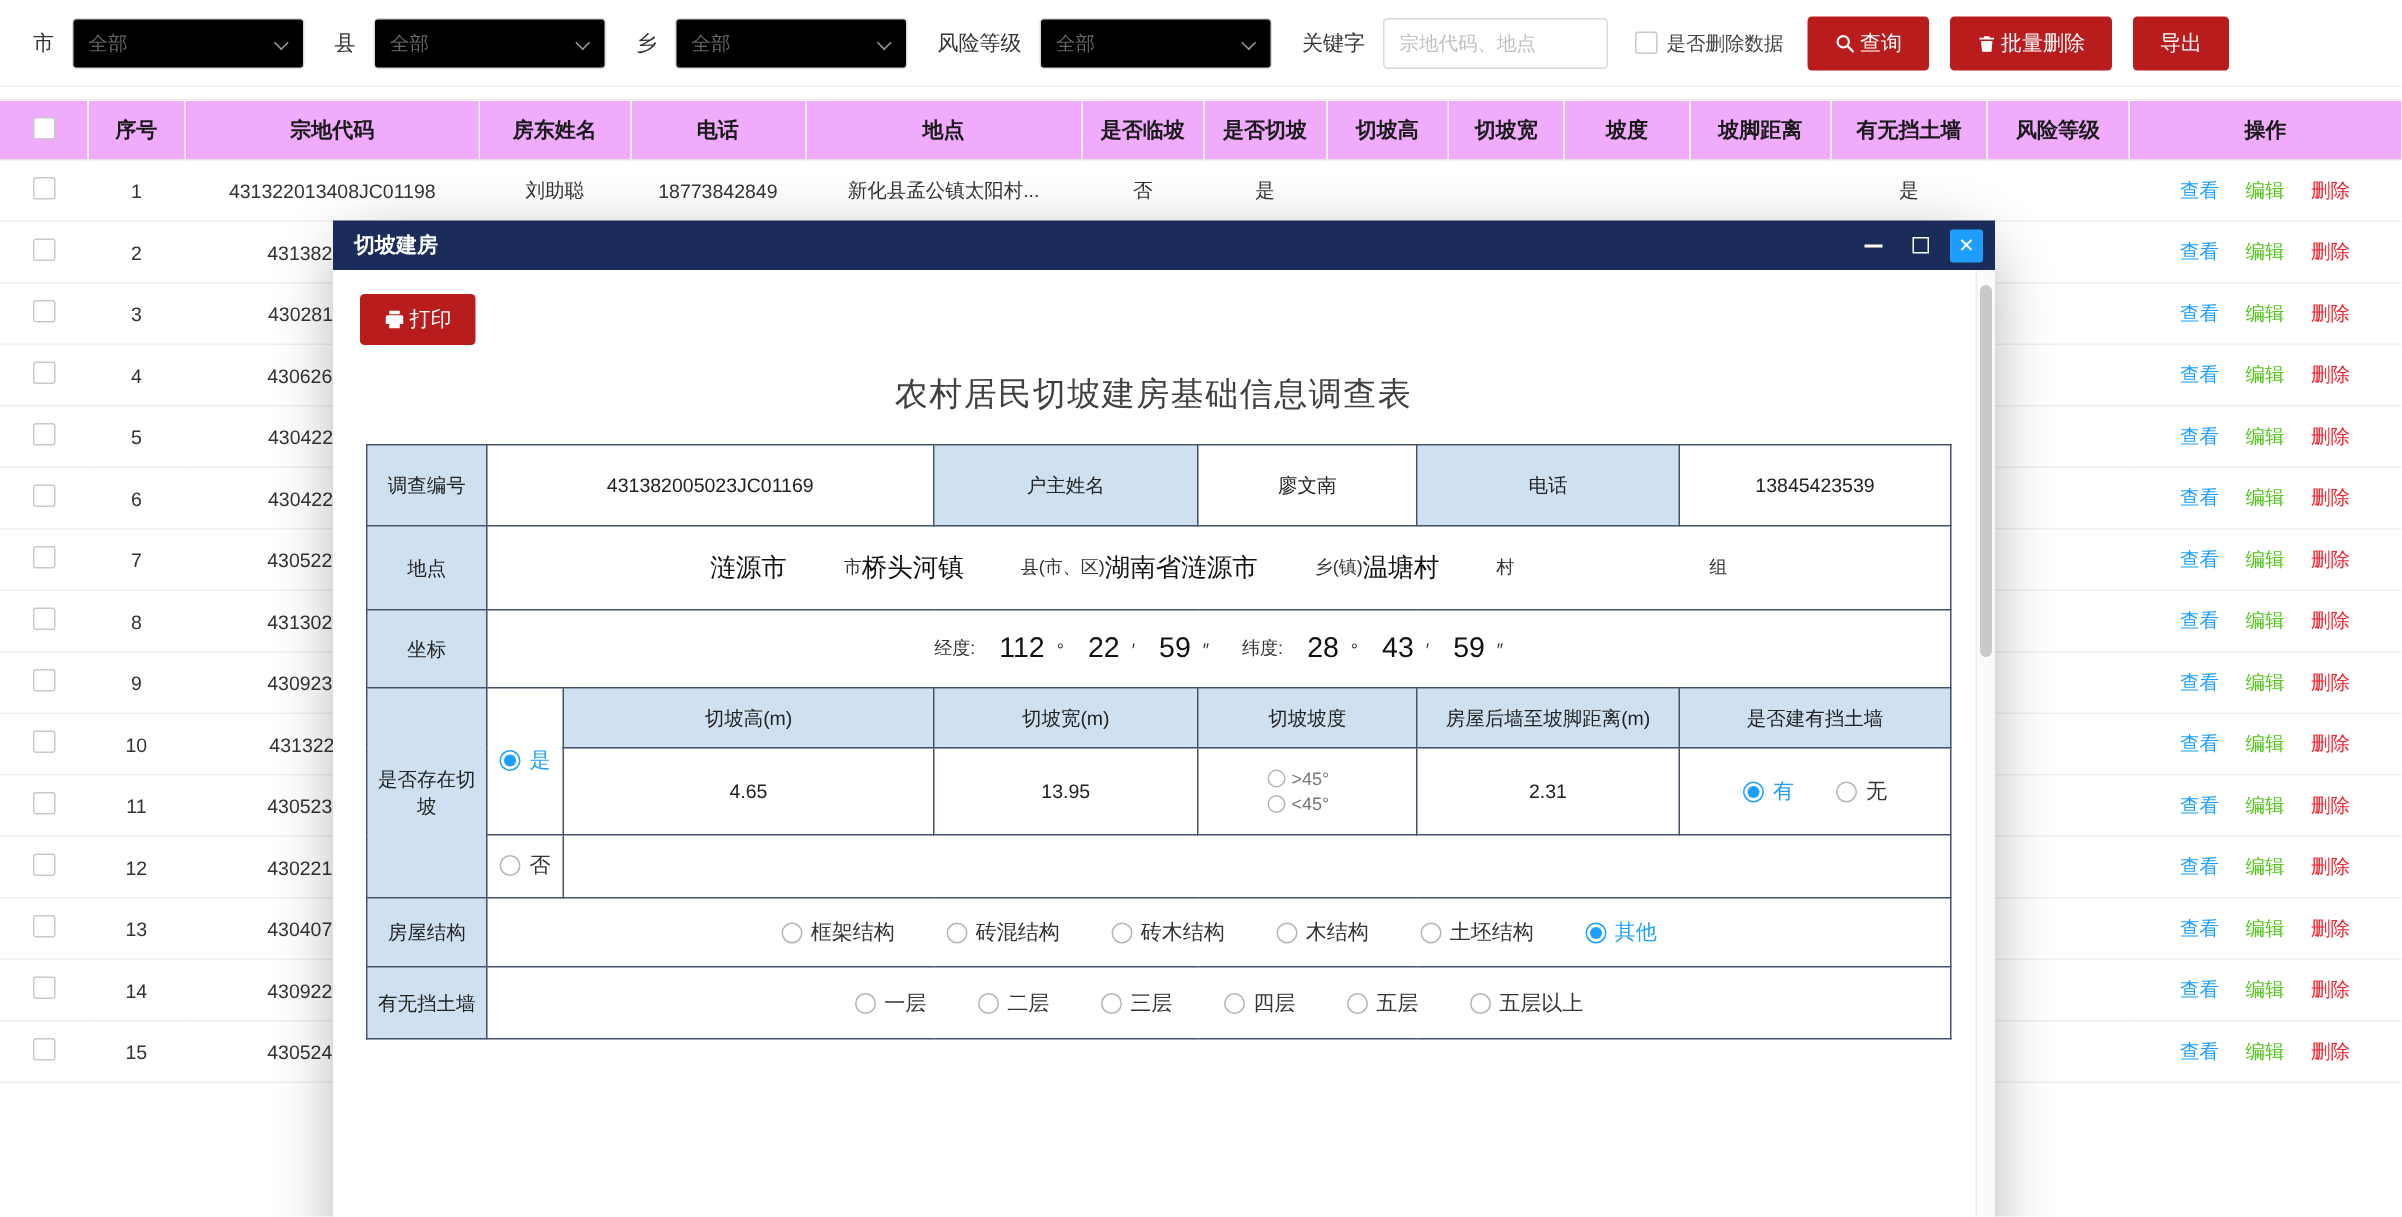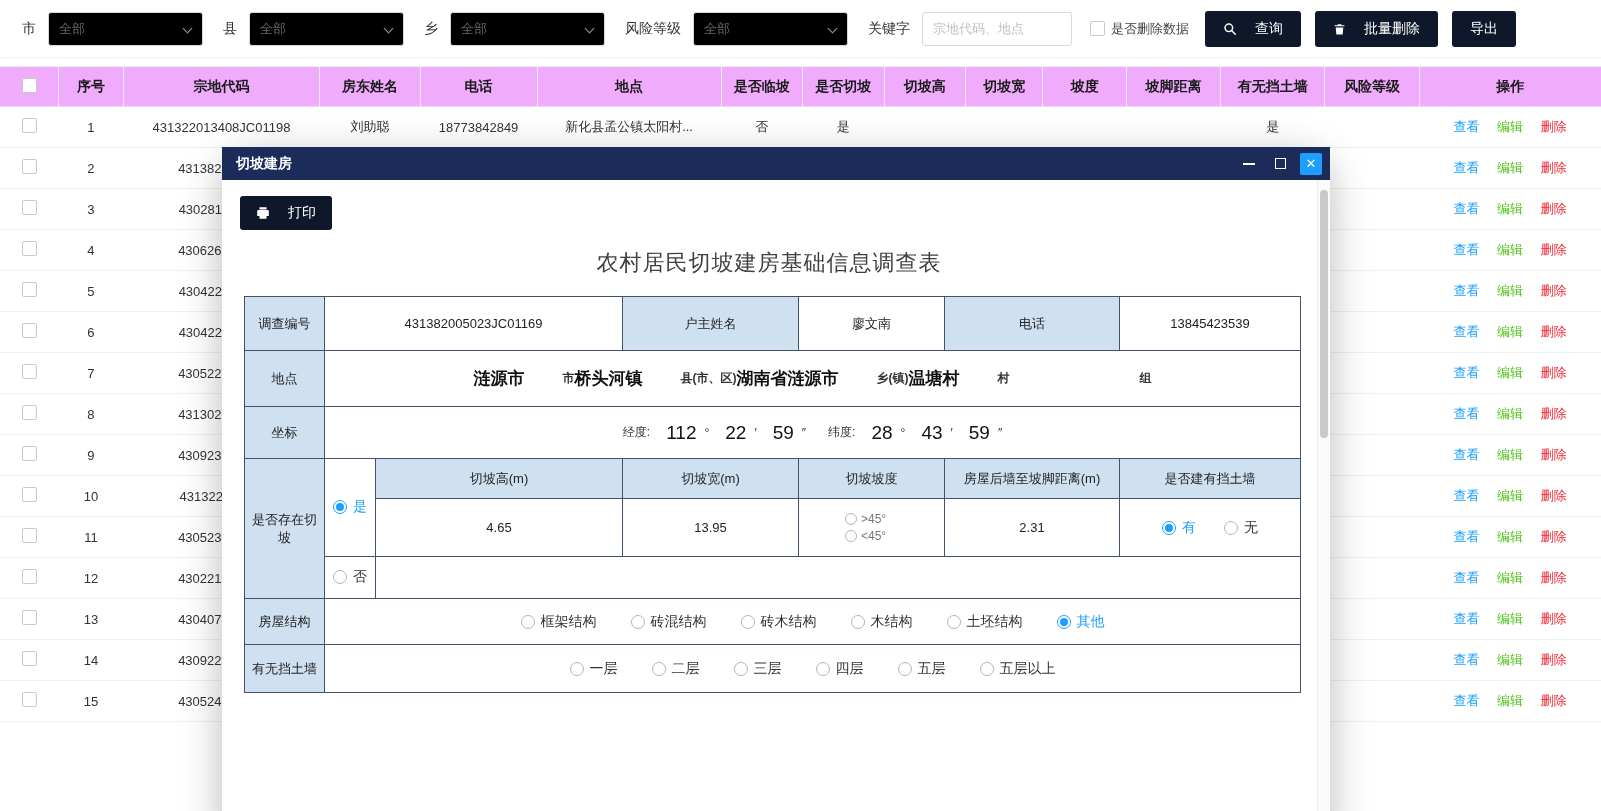--- a/index.html
+++ b/index.html
@@ -15,23 +15,23 @@
     font-size:13px; color:#666; background:#000000; margin-right:20px; cursor:pointer; }
   .chevron { position:absolute; right:11px; top:12px; width:7px; height:7px;
     border-right:1px solid #999; border-bottom:1px solid #999; transform:rotate(45deg); }
   .keyword-input { width:150px; height:34px; border:1px solid #d9d9d9; border-radius:3px;
     padding:0 10px; font-size:13px; color:#333; margin-right:18px; outline:none; }
   .keyword-input::placeholder { color:#bfbfbf; }
   .chk-wrap { display:flex; align-items:center; gap:6px; margin-right:16px;
     font-size:13px; color:#444; cursor:pointer; }
   .checkbox { display:inline-block; width:15px; height:15px; border:1px solid #c9c9c9;
     border-radius:2px; background:#fff; }
-  .btn { height:36px; border:none; border-radius:3px; background:#0f172a; color:#fff;
+  .btn { height:36px; border:none; border-radius:3px; background:#b91c1c; color:#fff;
     font-size:14px; display:inline-flex; align-items:center; justify-content:center;
-    gap:18px; padding:0 18px; cursor:pointer; margin-right:14px; white-space:nowrap; }
+    gap:3px; padding:0 18px; cursor:pointer; margin-right:14px; white-space:nowrap; }
 
   
   .grid-wrap { margin-top:8px; }
   .grid { width:100%; border-collapse:collapse; table-layout:fixed; }
   .grid th { height:40px; font-size:14px; font-weight:bold; color:#1a1a1a;
     border-top:1px solid #ededed; border-bottom:1px solid #e3e3e3;
     border-right:1px solid #efefef; background:#f0abfc; white-space:nowrap; overflow:hidden; }
   .grid th:last-child { border-right:none; }
   .grid td { height:41px; text-align:center; font-size:13px; color:#333;
     border-bottom:1px solid #f0f0f0; white-space:nowrap; overflow:hidden;
@@ -75,21 +75,21 @@
   tr.r2 td { height:56px; }
   tr.r3 td { height:52px; }
   tr.r4 td { height:40px; }
   tr.r5 td { height:58px; }
   tr.r6 td { height:42px; }
   tr.r7 td { height:46px; }
   tr.r8 td { height:48px; }
   .big { font-size:20px; color:#111; }
   .num { font-size:18px; color:#111; }
 
-  .loc-line { display:flex; align-items:center; justify-content:center;font-weight:bold; }
+  .loc-line { display:flex; align-items:center; justify-content:center; }
   .loc-val { font-size:17px; color:#111; }
   .loc-val:first-child { margin-left:0; }
   .loc-suffix { font-size:12px; color:#333; margin-left:38px; }
   .loc-suffix.last { margin-left:130px; }
 
   .coord-line { display:flex; align-items:center; justify-content:center; }
   .coord-lab { font-size:12px; color:#333; }
   .coord-lab.lat { margin-left:22px; }
   .coord-num { font-size:19px; color:#111; margin:0 8px 0 16px; }
   .coord-sym { font-size:12px; color:#333; }

